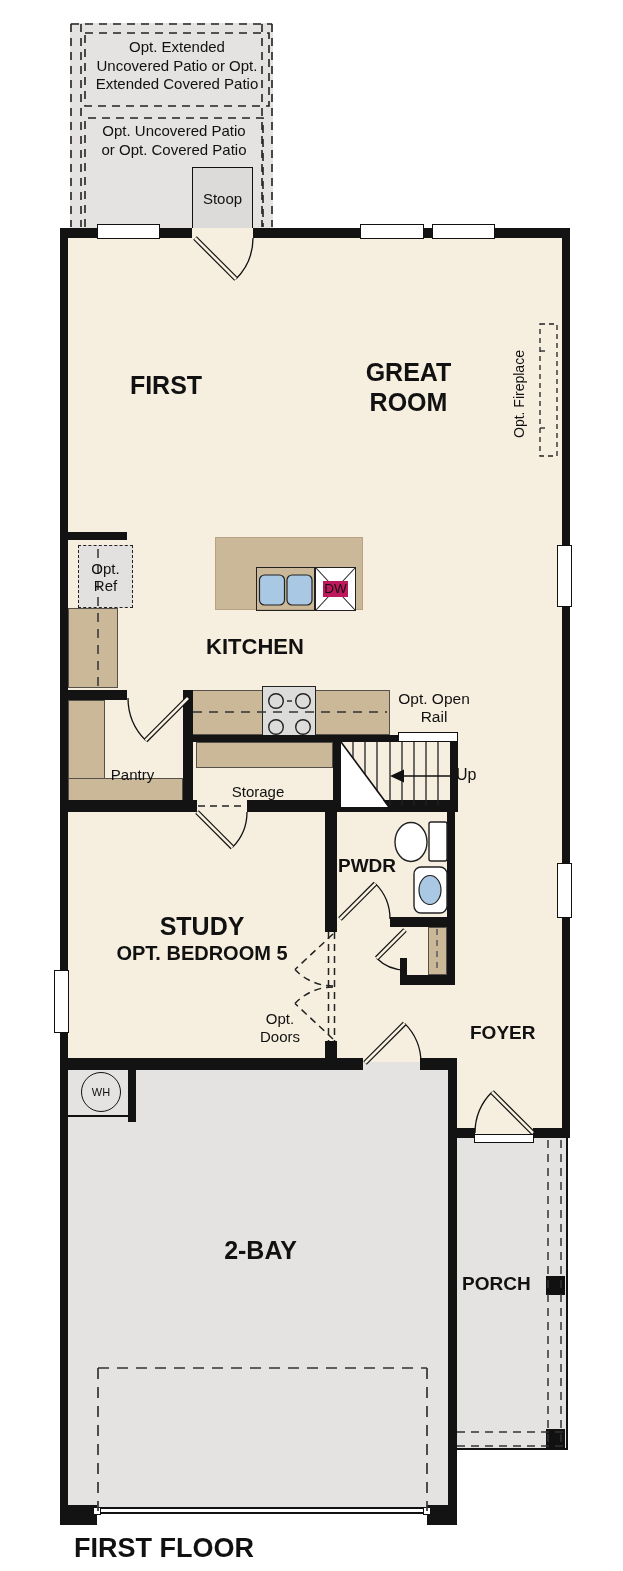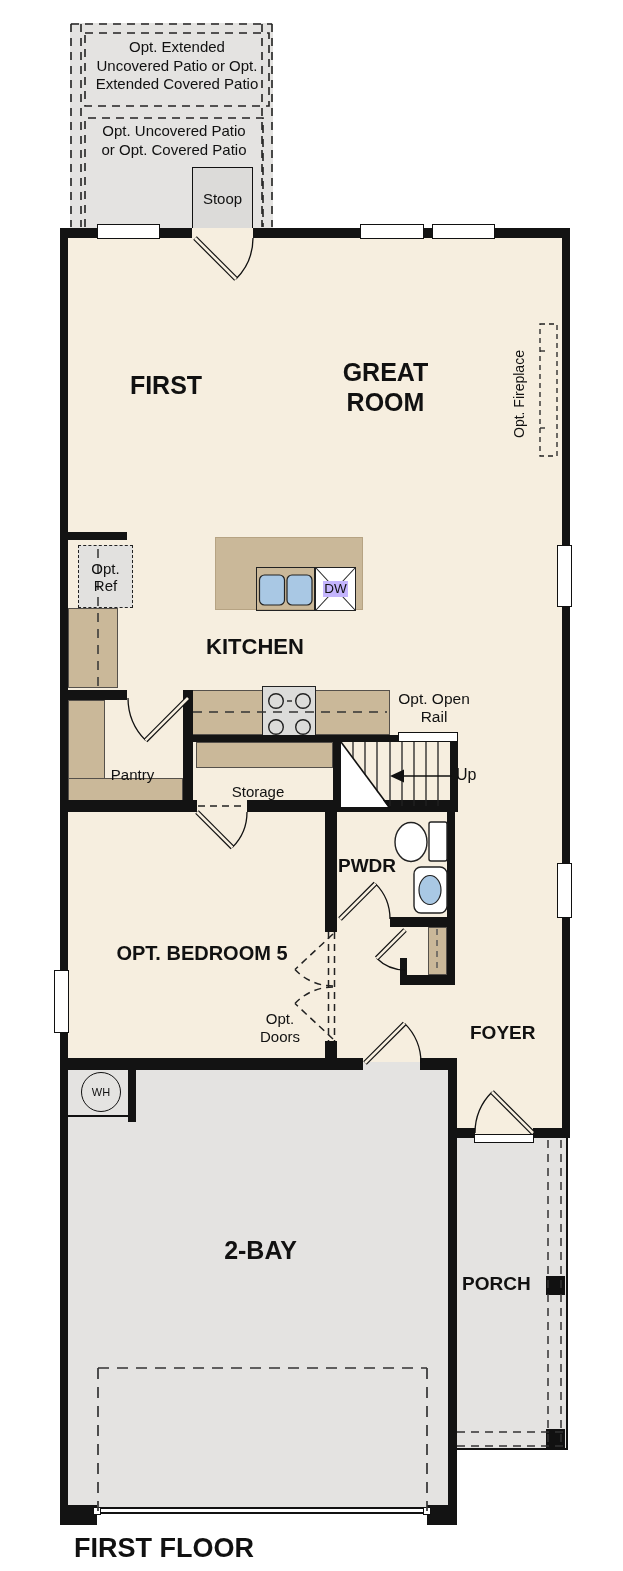--- a/index.html
+++ b/index.html
@@ -226,45 +226,46 @@
     <div>Uncovered Patio or Opt.</div>
     <div>Extended Covered Patio</div>
   </div>
   <div class="label" style="left:80px;top:122px;width:188px;font-size:15px;line-height:18.5px">
     <div>Opt. Uncovered Patio</div>
     <div>or Opt. Covered Patio</div>
   </div>
   <div class="label" style="left:192px;top:190px;width:61px;font-size:15px">Stoop</div>
 
   <div class="label b" style="left:116px;top:371px;width:100px;font-size:25px">FIRST</div>
-  <div class="label b" style="left:323px;top:357px;width:125px;font-size:25px;line-height:30px">
+  <div class="label b" style="left:346px;top:357px;width:125px;font-size:25px;line-height:30px">
     <div>GREAT</div>
     <div>ROOM</div>
   </div>
   <div class="label vtext" style="left:506px;top:328px;width:26px;height:132px;font-size:14px">Opt. Fireplace</div>
 
   <div class="label flexc" style="left:78px;top:545px;width:55px;height:63px;font-size:15px;line-height:17px">
     <span>Opt.</span>
     <span>Ref</span>
   </div>
   <div class="label flexc" style="left:315px;top:567px;width:41px;height:44px;font-size:13.5px">
-      <span style="background:#c4b5fd;padding:0 1px">DW</span>
+      <span style="background:#be185d;padding:0 1px">DW</span>
     </div>
   <div class="label b" style="left:190px;top:634px;width:130px;font-size:22px">KITCHEN</div>
 
   <div class="label" style="left:386px;top:690px;width:96px;font-size:15.5px;line-height:17.5px">
     <div>Opt. Open</div>
     <div>Rail</div>
   </div>
   <div class="label" style="left:456px;top:766px;width:34px;font-size:16px;text-align:left">Up</div>
 
   <div class="label" style="left:90px;top:766px;width:85px;font-size:15px">Pantry</div>
   <div class="label" style="left:213px;top:783px;width:90px;font-size:15px">Storage</div>
   <div class="label b" style="left:338px;top:855px;width:70px;font-size:19px;text-align:left">PWDR</div>
 
+  <div class="label b" style="left:117px;top:912px;width:170px;font-size:25px">STUDY</div>
   <div class="label b" style="left:107px;top:942px;width:190px;font-size:20px">OPT. BEDROOM 5</div>
   <div class="label" style="left:242px;top:1010px;width:76px;font-size:15px;line-height:17.5px">
     <div>Opt.</div>
     <div>Doors</div>
   </div>
   <div class="label b" style="left:470px;top:1022px;width:84px;font-size:19px;text-align:left">FOYER</div>
 
   <div class="label b" style="left:178px;top:1236px;width:165px;font-size:25px;line-height:29px">
     <div>2-BAY</div>
   </div>

